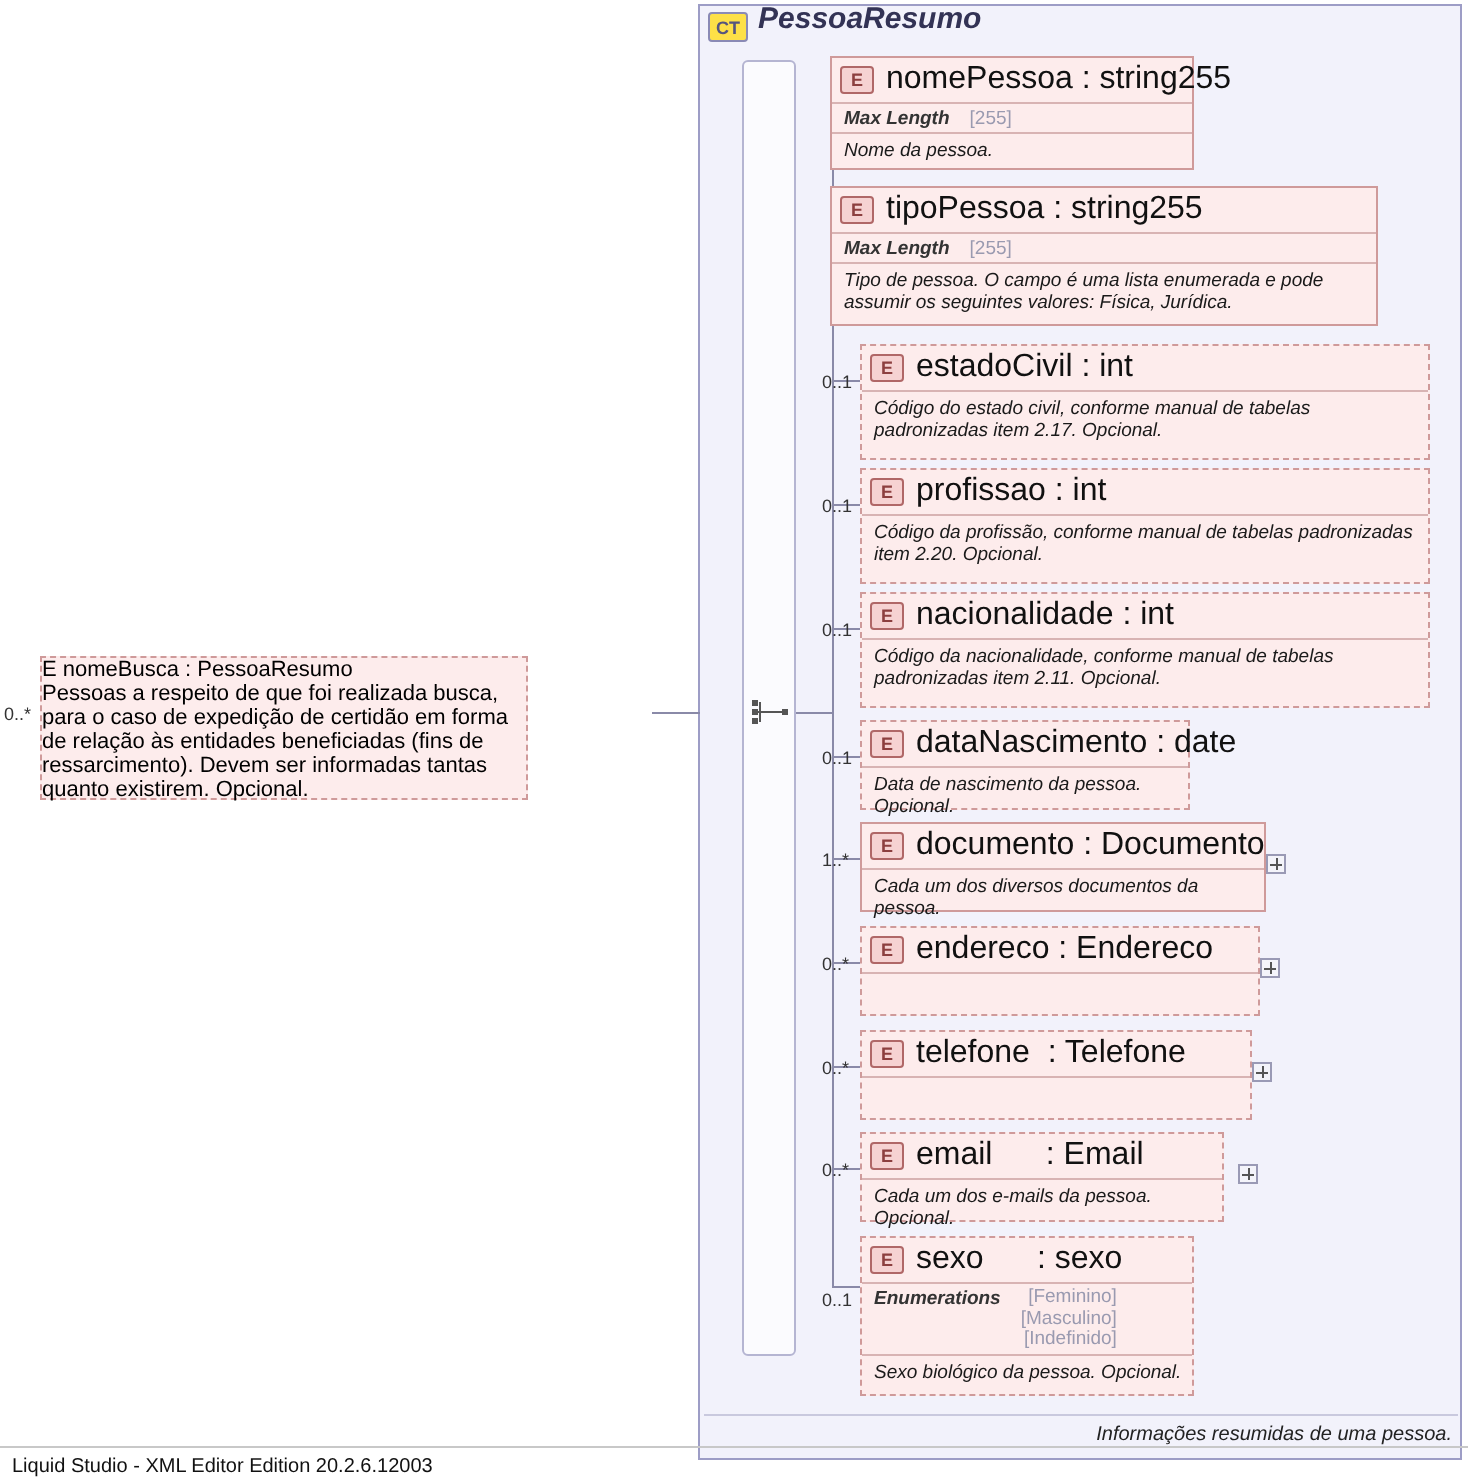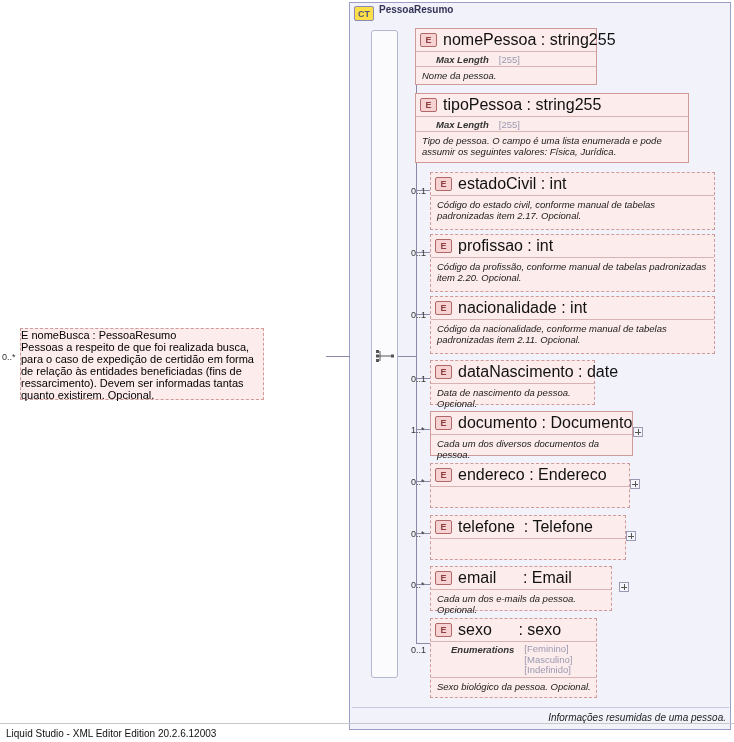--- a/index.html
+++ b/index.html
@@ -27,22 +27,23 @@
     width:20px;height:15px;
     border:1px solid #8a8ab5;
     background:#fde047;
     border-radius:2px;
     font-size:9px;font-weight:bold;color:#55557f;
     text-align:center;line-height:15px;
     box-sizing:border-box;
   }
   .ct-title{
     position:absolute;left:379px;top:2px;
-    font-size:10px;font-weight:bold;color:#333355;
+    font-size:15px;font-weight:bold;color:#333355;
     line-height:15px;
+    font-style:italic;
   }
   .ct-footer{
     position:absolute;left:354px;top:712px;width:372px;
     font-size:10px;font-style:italic;color:#222;text-align:right;
   }
   .ct-footer-line{
     position:absolute;left:352px;top:707px;width:377px;height:1px;
     background:#c9c9de;
   }
 
@@ -83,22 +84,23 @@
   }
   .el .e-name{
     font-size:16px;font-weight:normal;color:#111;
     white-space:pre;
   }
   .el .sep{
     height:1px;background:#d8b3b3;width:100%;
   }
   .el .facet{
     display:flex;align-items:flex-start;
-    padding:2px 4px 1px 20px;
+    padding:2px 4px 1px 6px;
     font-size:9.5px;
+    text-align:right;
   }
   .el .facet-name{
     font-style:italic;font-weight:bold;color:#333;
     margin-right:10px;white-space:nowrap;
   }
   .el .facet-val{
     color:#9a9ab0;white-space:pre;
   }
   .el .enum-vals{
     color:#9a9ab0;line-height:10.5px;white-space:pre;

